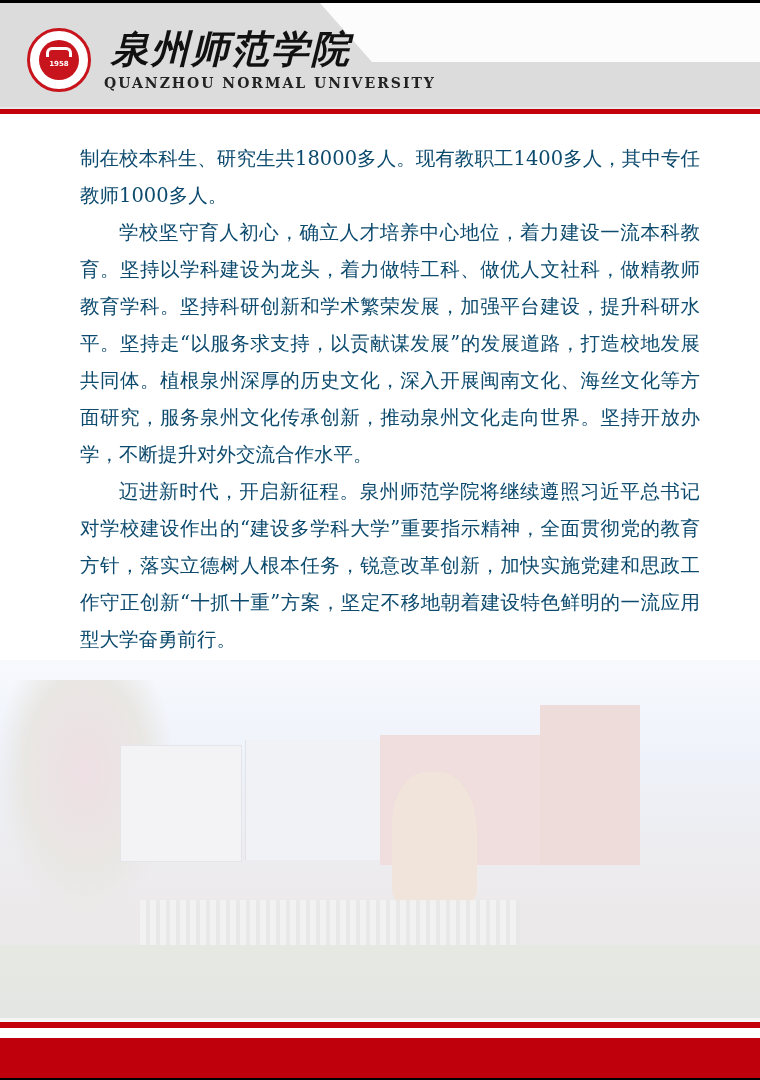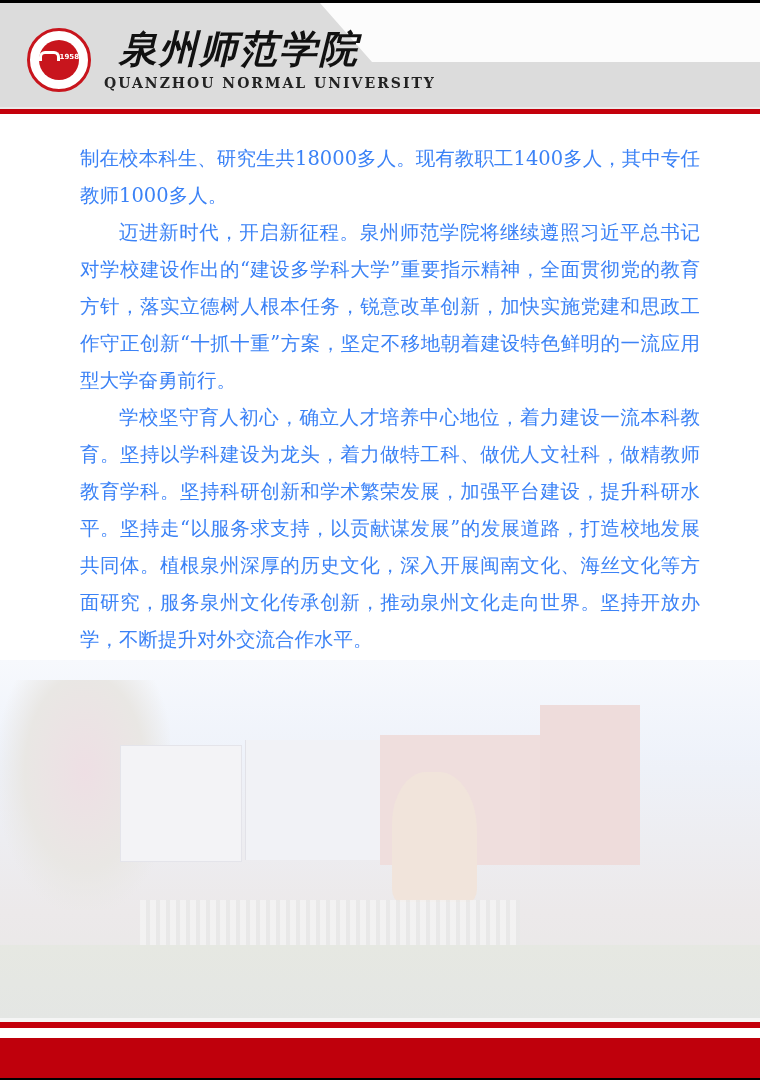--- a/index.html
+++ b/index.html
@@ -4,37 +4,37 @@
 <style>
   html, body { margin:0; padding:0; }
   body { width:760px; height:1080px; position:relative; overflow:hidden; background:#ffffff; font-family:"DejaVu Serif", serif; }
   .topline { position:absolute; left:0; top:0; width:760px; height:3px; background:#000; }
   .header-white { position:absolute; left:0; top:3px; width:760px; height:104px; background:#fcfcfc; }
   .header-grey { position:absolute; left:0; top:3px; width:760px; height:104px; background:#dcdcdc;
     clip-path: polygon(0 0, 320px 0, 372px 59px, 760px 59px, 760px 104px, 0 104px); }
   .header-redline { position:absolute; left:0; top:109px; width:760px; height:5px; background:#c4000b; }
   .header-greyline { position:absolute; left:0; top:107px; width:760px; height:2px; background:#eaeaea; }
   .emblem { position:absolute; left:27px; top:28px; width:64px; height:64px; border-radius:50%; background:#fff; border:3px solid #c8151d; box-sizing:border-box; display:flex; align-items:center; justify-content:center; }
-  .emblem-inner { width:40px; height:40px; border-radius:50%; background:#c8151d; display:flex; flex-direction:row; align-items:center; justify-content:center; padding-bottom:5px; box-sizing:border-box; }
+  .emblem-inner { width:40px; height:40px; border-radius:50%; background:#c8151d; display:flex; flex-direction:column; align-items:center; justify-content:center; padding-bottom:5px; box-sizing:border-box; }
   .emblem-gate { width:26px; height:10px; border-top:3px solid #fff; border-left:3px solid #fff; border-right:3px solid #fff; box-sizing:border-box; margin-bottom:4px; border-radius:6px 6px 0 0; }
   .emblem-year { color:#fff; font-size:7px; font-family:"DejaVu Sans", sans-serif; font-weight:bold; line-height:1; }
-  .logo-cn { position:absolute; left:119px; top:30px; font-size:38px; color:#111; letter-spacing:2px; font-family:"DejaVu Serif", serif; font-weight:bold; font-style:italic; line-height:1; }
+  .logo-cn { position:absolute; left:111px; top:30px; font-size:38px; color:#111; letter-spacing:2px; font-family:"DejaVu Serif", serif; font-weight:bold; font-style:italic; line-height:1; }
   .logo-en { position:absolute; left:104px; top:76px; font-size:14px; color:#222; letter-spacing:2px; font-family:"DejaVu Serif", serif; font-weight:bold; line-height:1; }
   .bg-photo { position:absolute; left:0; top:660px; width:760px; height:360px; overflow:hidden;
     background: linear-gradient(180deg, #f6f8fc 0%, #eef1f8 30%, #ece9ea 70%, #e8e8e6 100%); }
   .bg-sky { position:absolute; left:0; top:0; width:760px; height:100px; background:linear-gradient(180deg,#f7f9fd,#eef2fa); }
   .bg-bldg1 { position:absolute; left:120px; top:85px; width:120px; height:115px; background:#f3f3f6; border:1px solid #e4e4ea; }
   .bg-bldg2 { position:absolute; left:245px; top:80px; width:140px; height:120px; background:#f1f2f6; border-left:1px solid #e2e2e8; }
   .bg-bldg3 { position:absolute; left:380px; top:75px; width:250px; height:130px; background:#efdedd; }
   .bg-bldg3b { position:absolute; left:540px; top:45px; width:100px; height:160px; background:#eedcdb; }
   .bg-rock { position:absolute; left:392px; top:112px; width:85px; height:130px; background:#f1e4db; border-radius:40% 45% 10% 10%; }
   .bg-tree { position:absolute; left:0; top:20px; width:170px; height:230px; background:radial-gradient(ellipse at 50% 40%, #eedfe4 0%, #e9e7e4 50%, rgba(235,235,232,0) 75%); }
   .bg-fence { position:absolute; left:140px; top:240px; width:380px; height:45px; background:repeating-linear-gradient(90deg,#f4f4f4 0 6px,#e8e8e8 6px 10px); opacity:0.8; }
   .bg-ground { position:absolute; left:0; top:285px; width:760px; height:75px; background:linear-gradient(180deg,#e6e8e2,#e4e6e4); }
-  .content { position:absolute; left:80px; top:140px; width:620px; font-size:19.5px; line-height:37px; color:#3b82f6; font-family:"DejaVu Serif", serif; }
+  .content { position:absolute; left:80px; top:140px; width:620px; font-size:19.5px; line-height:37px; color:#0c4a6e; font-family:"DejaVu Serif", serif; }
   .content p { margin:0; text-align:justify; }
   .indent { text-indent:39px; }
   .footer-white-top { position:absolute; left:0; top:1018px; width:760px; height:4px; background:#f5f5f5; }
   .footer-redline { position:absolute; left:0; top:1022px; width:760px; height:6px; background:#c4000b; }
   .footer-white { position:absolute; left:0; top:1028px; width:760px; height:10px; background:#ffffff; }
   .footer-red { position:absolute; left:0; top:1038px; width:760px; height:40px; background:#bf000c; }
   .footer-black { position:absolute; left:0; top:1078px; width:760px; height:2px; background:#000; }
 </style>
 </head>
 <body>
@@ -61,21 +61,21 @@
   <div class="bg-bldg2"></div>
   <div class="bg-bldg3"></div>
   <div class="bg-bldg3b"></div>
   <div class="bg-rock"></div>
   <div class="bg-fence"></div>
   <div class="bg-ground"></div>
 </div>
 
 <div class="content">
   <p>制在校本科生、研究生共18000多人。现有教职工1400多人，其中专任教师1000多人。</p>
+  <p class="indent">学校坚守育人初心，确立人才培养中心地位，着力建设一流本科教育。坚持以学科建设为龙头，着力做特工科、做优人文社科，做精教师教育学科。坚持科研创新和学术繁荣发展，加强平台建设，提升科研水平。坚持走“以服务求支持，以贡献谋发展”的发展道路，打造校地发展共同体。植根泉州深厚的历史文化，深入开展闽南文化、海丝文化等方面研究，服务泉州文化传承创新，推动泉州文化走向世界。坚持开放办学，不断提升对外交流合作水平。</p>
   <p class="indent">迈进新时代，开启新征程。泉州师范学院将继续遵照习近平总书记对学校建设作出的“建设多学科大学”重要指示精神，全面贯彻党的教育方针，落实立德树人根本任务，锐意改革创新，加快实施党建和思政工作守正创新“十抓十重”方案，坚定不移地朝着建设特色鲜明的一流应用型大学奋勇前行。</p>
-  <p class="indent">学校坚守育人初心，确立人才培养中心地位，着力建设一流本科教育。坚持以学科建设为龙头，着力做特工科、做优人文社科，做精教师教育学科。坚持科研创新和学术繁荣发展，加强平台建设，提升科研水平。坚持走“以服务求支持，以贡献谋发展”的发展道路，打造校地发展共同体。植根泉州深厚的历史文化，深入开展闽南文化、海丝文化等方面研究，服务泉州文化传承创新，推动泉州文化走向世界。坚持开放办学，不断提升对外交流合作水平。</p>
 </div>
 
 <div class="footer-white-top"></div>
 <div class="footer-redline"></div>
 <div class="footer-white"></div>
 <div class="footer-red"></div>
 <div class="footer-black"></div>
 
 </body></html>

